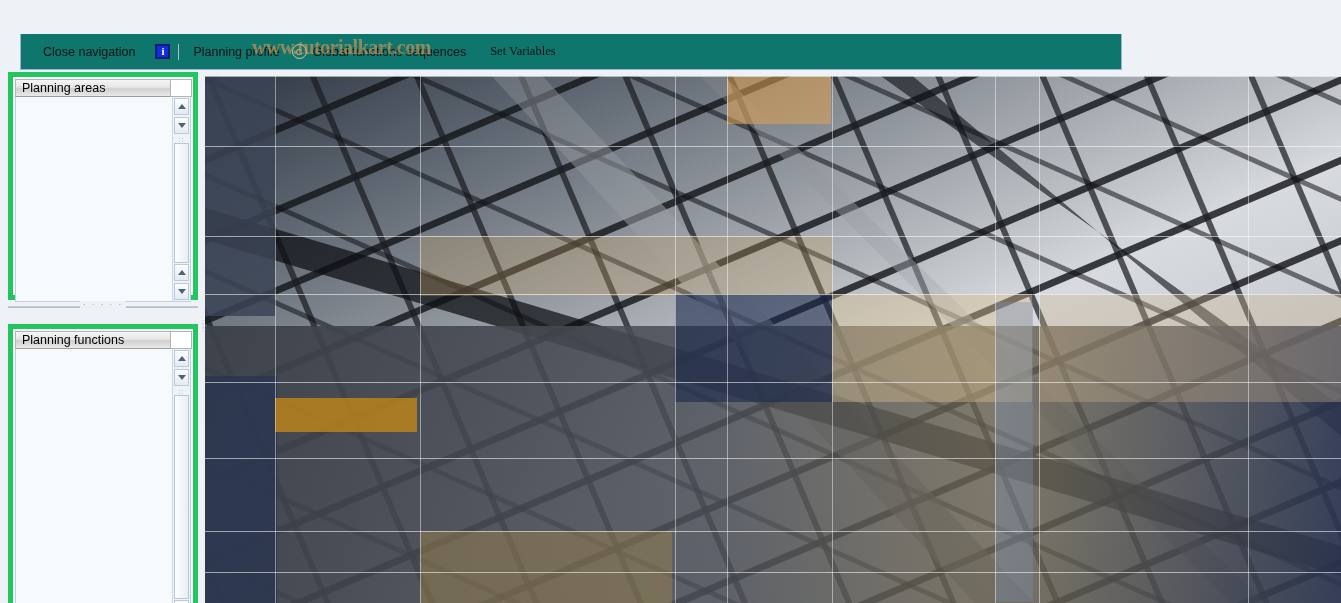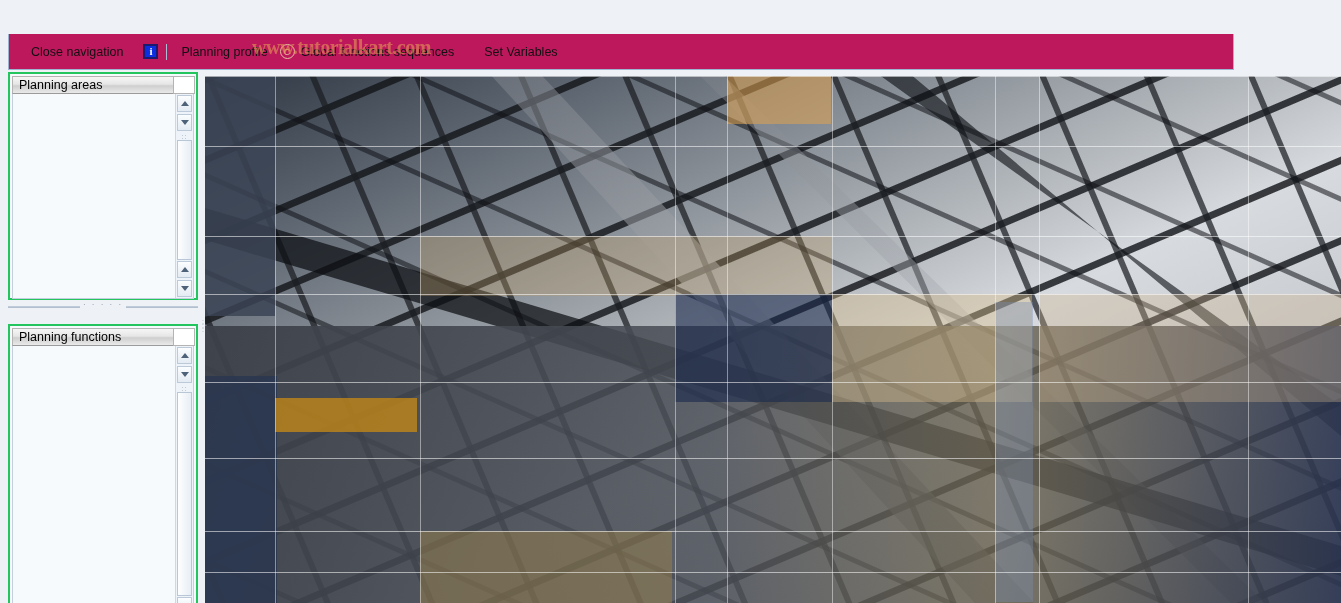--- a/index.html
+++ b/index.html
@@ -19,24 +19,24 @@
     background:linear-gradient(to bottom,#f2f7fb 0%, #e2ebf4 18%, #cddef0 62%, #bdd2e8 88%, #c6d8ea 100%);
   }
   .title-text{
     position:absolute;left:14px;top:4px;
     font-size:15px;font-weight:bold;font-style:italic;
     letter-spacing:0.2px;color:#000;white-space:nowrap;
   }
 
   
   .toolbar{
-    position:absolute;left:8px;top:34px;width:1226px;height:36px;
+    position:absolute;left:20px;top:34px;width:1102px;height:36px;
     box-sizing:border-box;
     border:1px solid #9cb4cf;border-top:none;
-    background:#be185d;
+    background:#0f766e;
     display:flex;align-items:center;
   }
   .tb-item{
     display:flex;align-items:center;height:22px;padding:0 6px;
     white-space:nowrap;font-size:12.5px;color:#111;cursor:default;
   }
   .tb-item:first-child{margin-left:16px;}
   .tb-sep{
     width:1px;height:16px;background:#a9bed4;margin:0 8px;flex:0 0 auto;
   }
@@ -62,21 +62,21 @@
     color:rgba(226,150,86,0.62);
     letter-spacing:-0.5px;white-space:nowrap;
     pointer-events:none;user-select:none;
   }
 
   
   .navcol{position:absolute;left:4px;top:72px;width:198px;height:531px;}
 
   .panel{
     position:absolute;left:4px;width:190px;box-sizing:border-box;
-    border:2px solid #22c55e;background:#f7fafd;
+    border:5px solid #22c55e;background:#f7fafd;
   }
   .panel-head{
     position:relative;height:18px;box-sizing:border-box;
     display:flex;align-items:center;
     background:linear-gradient(to bottom,#f6f6f6 0%, #e6e6e6 45%, #cfcfcf 55%, #e9e9e9 100%);
     border:1px solid #b4b4b4;border-bottom:1px solid #9b9b9b;
     margin:2px 2px 0 2px;
   }
   .panel-head-label{padding-left:6px;font-size:12.5px;color:#000;white-space:nowrap;}
   .panel-head-gap{
@@ -162,21 +162,21 @@
     </div>
     <div class="info-icon">i</div>
     <div class="tb-sep"></div>
     <div class="tb-item">
       <span>Planning profile</span>
     </div>
     <div class="tb-item">
       <span class="circ-icon">C</span>
       <span>Global functions sequences</span>
     </div>
-    <div class="tb-item" style="margin-left:18px;">
+    <div class="tb-item" style="margin-left:12px;font-family:Liberation Serif, serif;">
       <span>Set Variables</span>
     </div>
   </div>
 
   <div class="watermark">www.tutorialkart.com</div>
 
   <div class="navcol">
 
     <div class="panel" style="top:0;height:228px;">
       <div class="panel-head">

